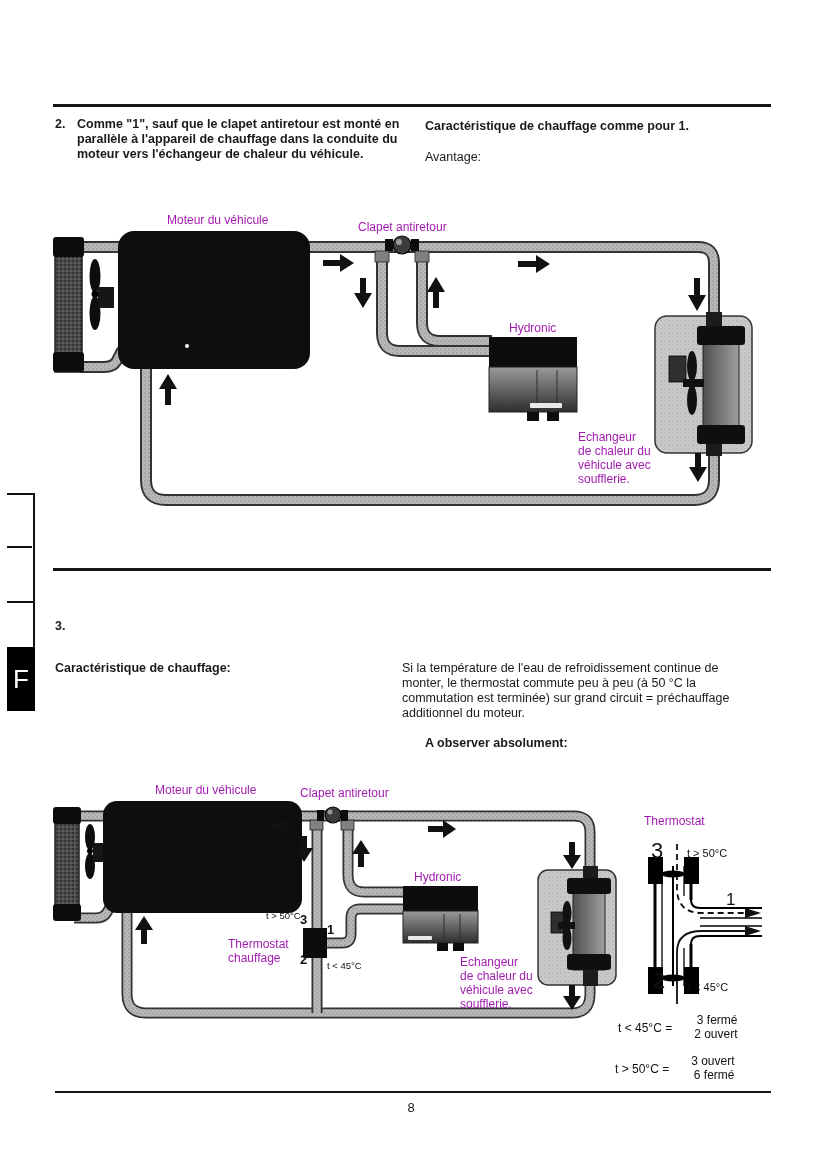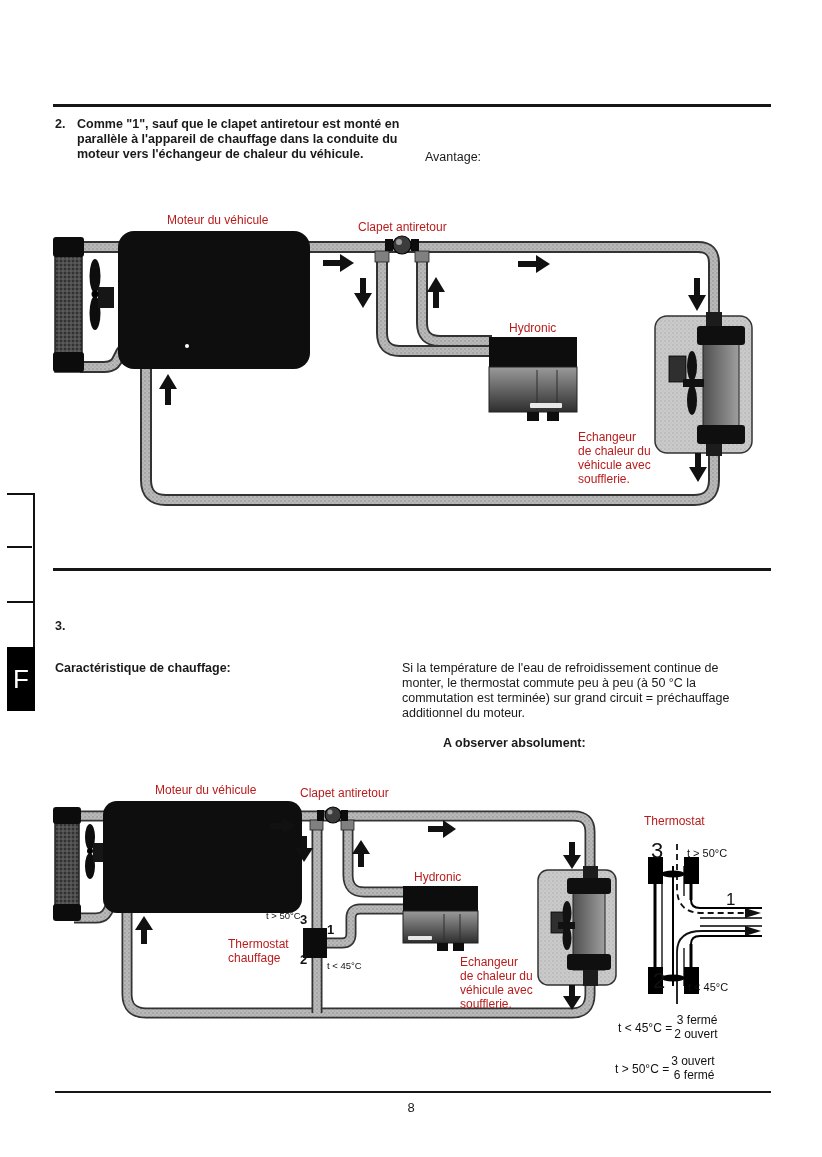--- a/index.html
+++ b/index.html
@@ -1,44 +1,45 @@
 <!DOCTYPE html>
 <html><head>
 <meta charset="utf-8">
 <style>
   html,body{margin:0;padding:0;background:#9a9a9a;}
   .page{position:relative;width:822px;height:1157px;background:#ffffff;margin:0 auto;
         font-family:"Liberation Sans",sans-serif;color:#1a1a1a;overflow:hidden;}
   .abs{position:absolute;}
   .b{font-weight:bold;}
   .txt{font-size:12.5px;line-height:15px;white-space:pre-line;}
-  .lbl{font-size:12px;line-height:14px;white-space:pre-line;color:#b91c1c;}
+  .lbl{font-size:12px;line-height:14px;white-space:pre-line;color:#a21caf;}
   .lbl-sm{font-size:9.5px;line-height:11px;color:#111;}
   .port-num{font-size:13px;font-weight:bold;color:#111;}
   .big-num{font-size:22px;font-weight:500;color:#111;line-height:22px;}
   .mid-num{font-size:17px;font-weight:500;color:#111;line-height:17px;}
   .rule{background:#161616;}
   .tick{background:#111;}
   .ftab{background:#000;color:#fff;display:flex;align-items:center;justify-content:center;
         font-size:26px;font-weight:400;}
-  .eq{display:flex;align-items:center;gap:2px;font-size:12px;color:#111;}
+  .eq{display:flex;align-items:center;gap:22px;font-size:12px;color:#111;}
   .eq .frac{display:flex;flex-direction:column;line-height:13.5px;align-items:flex-end;}
   .pagenum{width:822px;text-align:center;font-size:13px;}
 </style>
 </head>
 <body>
 
 <div class="page">
 
   <div class="abs rule" style="left:53px;top:104px;width:718px;height:3px"></div>
 
   <div class="abs txt b" style="left:55px;top:117px">2.</div>
   <div class="abs txt b" style="left:77px;top:117px;width:365px">Comme "1", sauf que le clapet antiretour est monté en
 parallèle à l'appareil de chauffage dans la conduite du
 moteur vers l'échangeur de chaleur du véhicule.</div>
+  <div class="abs txt b" style="left:425px;top:119px;width:345px">Caractéristique de chauffage comme pour 1.</div>
   <div class="abs txt" style="left:425px;top:150px">Avantage:</div>
 
   <div class="abs" style="left:40px;top:200px;width:740px;height:320px">
     <svg width="740" height="320" viewBox="0 0 740 320">
       <defs>
         <pattern id="stipPipe" width="4" height="4" patternUnits="userSpaceOnUse">
           <rect width="4" height="4" fill="#b9b9b9"></rect>
           <circle cx="1" cy="1" r="0.8" fill="#8b8b8b"></circle>
           <circle cx="3" cy="3" r="0.7" fill="#a0a0a0"></circle>
         </pattern>
@@ -187,21 +188,21 @@
   </div>
 
   <div class="abs rule" style="left:53px;top:568px;width:718px;height:2.5px"></div>
 
   <div class="abs txt b" style="left:55px;top:619px">3.</div>
   <div class="abs txt b" style="left:55px;top:661px">Caractéristique de chauffage:</div>
   <div class="abs txt" style="left:402px;top:661px;width:360px">Si la température de l'eau de refroidissement continue de
 monter, le thermostat commute peu à peu (à 50 °C la
 commutation est terminée) sur grand circuit = préchauffage
 additionnel du moteur.</div>
-  <div class="abs txt b" style="left:443px;top:736px">A observer absolument:</div>
+  <div class="abs txt b" style="left:425px;top:736px">A observer absolument:</div>
 
   <div class="abs" style="left:40px;top:780px;width:740px;height:250px">
     <svg width="740" height="250" viewBox="0 0 740 250">
 
       <g>
         <path d="M 550 193 V 214 Q 550 233 532 233 H 106 Q 87 233 87 214 V 114" fill="none" stroke="#333" stroke-width="11"></path>
         <path d="M 550 193 V 214 Q 550 233 532 233 H 106 Q 87 233 87 214 V 114" fill="none" stroke="url(#stipPipe)" stroke-width="7.5"></path>
       </g>
 
       <g>

